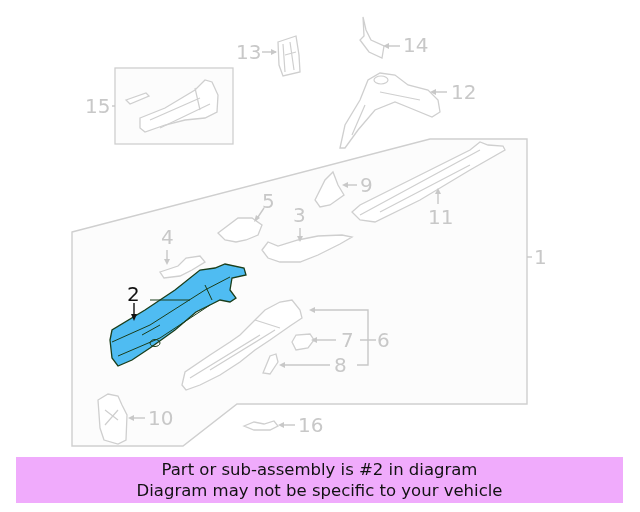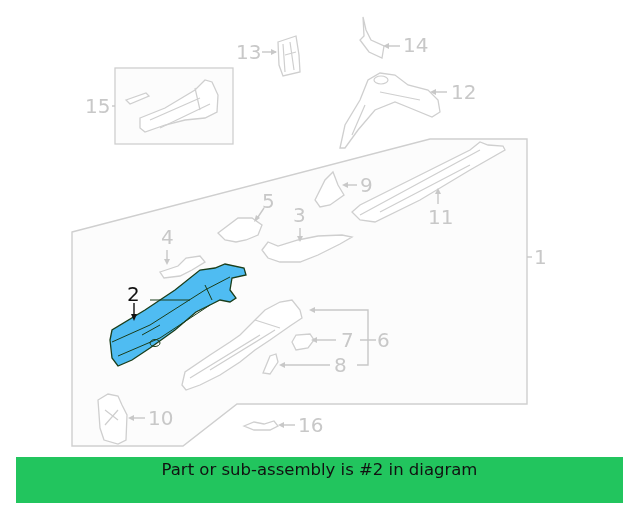--- a/index.html
+++ b/index.html
@@ -5,21 +5,21 @@
   html, body { margin:0; padding:0; background:#ffffff; }
   body { width:640px; height:512px; position:relative; overflow:hidden; font-family:"DejaVu Sans", sans-serif; }
   #diagram { position:absolute; left:0; top:0; width:640px; height:456px; }
   .lbl { font-family:"DejaVu Sans", sans-serif; font-size:20px; fill:#c8c8c8; }
   .lbl-hl { font-family:"DejaVu Sans", sans-serif; font-size:20px; fill:#111111; }
   .part { fill:#ffffff; stroke:#cfcfcf; stroke-width:1.3; }
   .partline { fill:none; stroke:#cfcfcf; stroke-width:1.2; }
   .lead { stroke:#c8c8c8; stroke-width:1.4; fill:none; }
   .hl { fill:#4fbcf2; stroke:#1a3d1a; stroke-width:1.3; }
   .hlline { fill:none; stroke:#1a3d1a; stroke-width:1; }
-  #banner { position:absolute; left:16px; top:457px; width:607px; height:46px; background:#22c55e;
+  #banner { position:absolute; left:16px; top:457px; width:607px; height:46px; background:#f0abfc;
             text-align:center; color:#111; font-size:16.5px; line-height:21px; padding-top:2px; box-sizing:border-box; }
 </style>
 </head>
 <body>
 
 <svg id="diagram" viewBox="0 0 640 456" xmlns="http://www.w3.org/2000/svg">
 
   <polygon points="72,232 430,139 527,139 527,404 237,404 183,446 72,446" fill="#fcfcfc" stroke="#cfcfcf" stroke-width="1.4"></polygon>
   <line class="lead" x1="527" y1="257" x2="532" y2="257"></line>
   <text class="lbl" x="534" y="264">1</text>
@@ -108,13 +108,14 @@
   <text class="lbl" x="148" y="425">10</text>
 
   <path class="part" d="M244,426 L254,422 L264,424 L274,421 L278,426 L270,430 L254,430 Z"></path>
   <line class="lead" x1="280" y1="425" x2="295" y2="425"></line>
   <polygon points="278,425 284,422 284,428" fill="#c8c8c8"></polygon>
   <text class="lbl" x="298" y="432">16</text>
 </svg>
 
 <div id="banner">
   <div>Part or sub-assembly is #2 in diagram</div>
+  <div>Diagram may not be specific to your vehicle</div>
 </div>
 
 </body></html>

